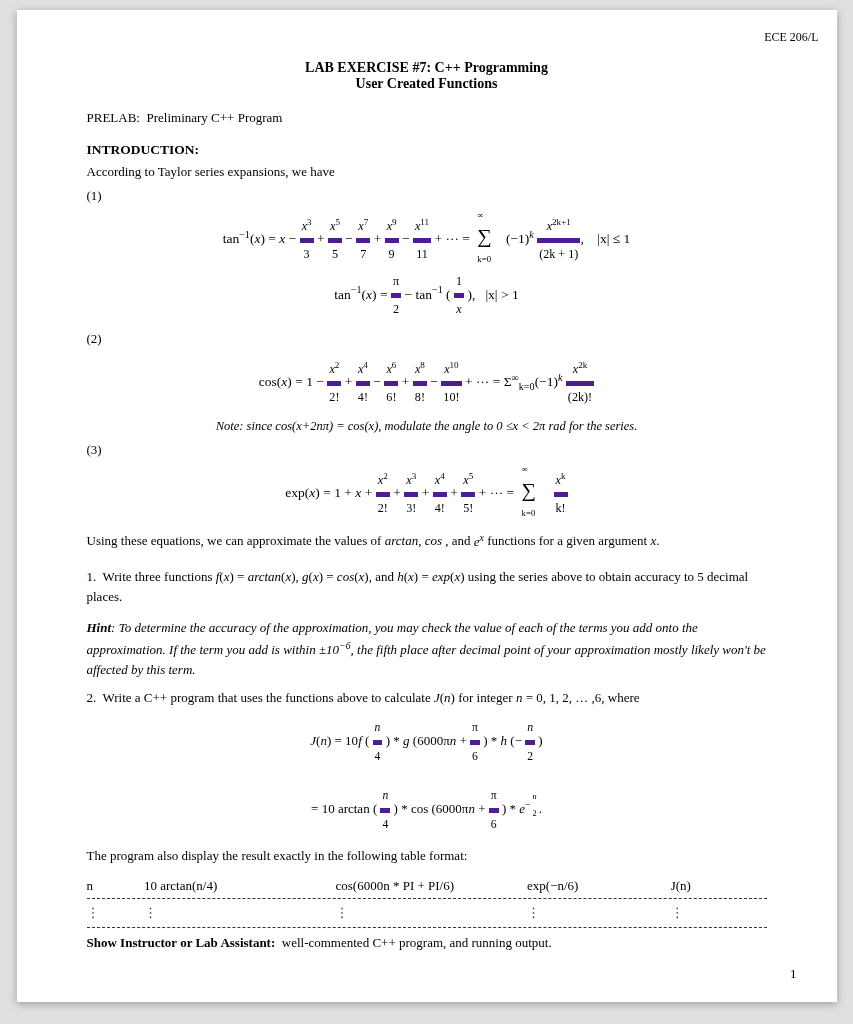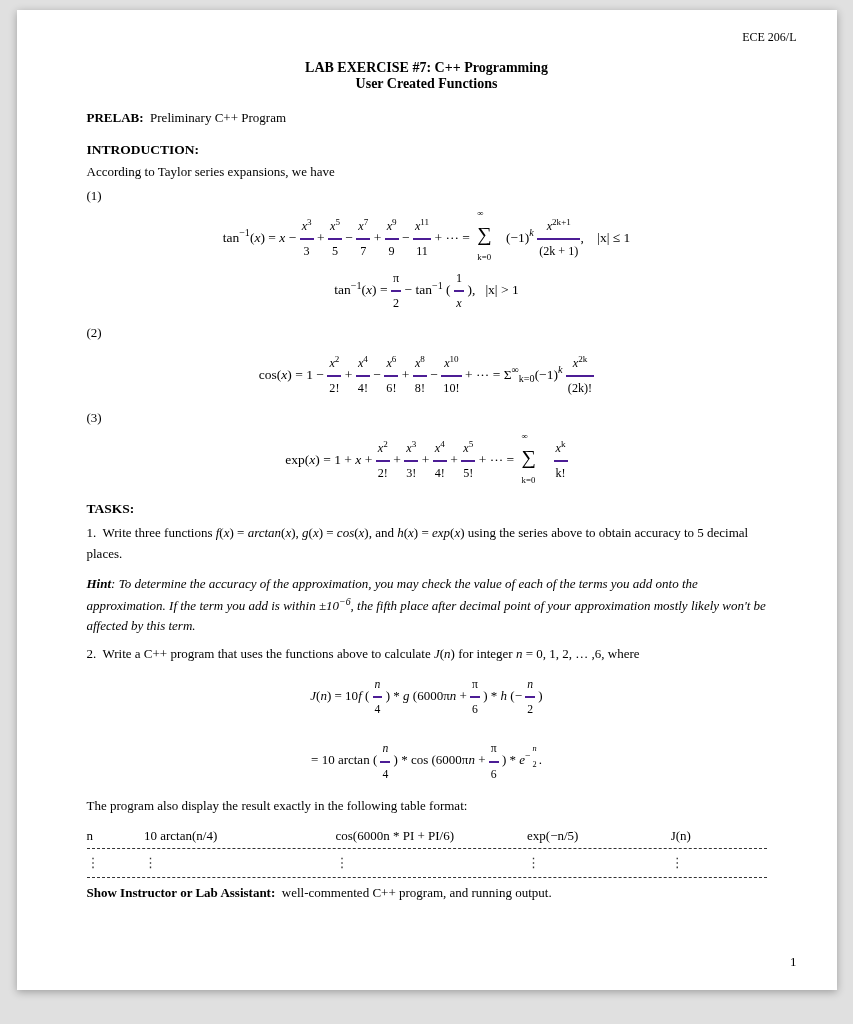--- a/index.html
+++ b/index.html
@@ -16,41 +16,41 @@
       background: #fff;
       width: 820px;
       min-height: 980px;
       padding: 50px 70px 50px 70px;
       position: relative;
       box-shadow: 0 2px 8px rgba(0,0,0,0.3);
     }
     .top-right {
       position: absolute;
       top: 20px;
-      right: 40px;
+      right: 18px;
       font-size: 12px;
     }
     .title-block {
       text-align: center;
       margin-bottom: 18px;
     }
     .title-block .main-title {
       font-size: 14px;
       font-weight: bold;
     }
     .title-block .sub-title {
       font-size: 14px;
       font-weight: bold;
     }
     .prelab {
       font-size: 13px;
       margin-bottom: 16px;
     }
     .prelab span.bold {
-      font-weight: bold;
+      font-weight: normal;
     }
     .section-heading {
       font-weight: bold;
       font-size: 13.5px;
       margin-bottom: 4px;
     }
     .intro-text {
       font-size: 13px;
       margin-bottom: 6px;
       line-height: 1.5;
@@ -130,21 +130,21 @@
       position: absolute;
       bottom: 20px;
       right: 40px;
       font-size: 13px;
     }
     
     .math { font-style: italic; }
     sup { font-size: 0.75em; vertical-align: super; }
     sub { font-size: 0.75em; vertical-align: sub; }
     .frac { display: inline-block; text-align: center; vertical-align: middle; }
-    .frac .num { display: block; border-bottom: 2px solid #4c1d95; font-size: 0.9em; padding: 0 2px; }
+    .frac .num { display: block; border-bottom: 5px solid #4c1d95; font-size: 0.9em; padding: 0 2px; }
     .frac .den { display: block; font-size: 0.9em; padding: 0 2px; }
     .two-line-formula {
       text-align: center;
       margin: 8px 0;
       font-size: 13px;
       line-height: 2;
     }
   </style>
 </head>
 <body>
@@ -212,20 +212,23 @@
       −
       <span class="frac"><span class="num"><span class="math">x</span><sup>6</sup></span><span class="den">6!</span></span>
       +
       <span class="frac"><span class="num"><span class="math">x</span><sup>8</sup></span><span class="den">8!</span></span>
       −
       <span class="frac"><span class="num"><span class="math">x</span><sup>10</sup></span><span class="den">10!</span></span>
       + ··· = Σ<sup>∞</sup><sub>k=0</sub>(−1)<sup><span class="math">k</span></sup>
       <span class="frac"><span class="num"><span class="math">x</span><sup>2k</sup></span><span class="den">(2k)!</span></span>
     </span>
   </div>
+  <div class="note-text" style="text-align:center; margin-bottom:8px;">
+    <span>Note: since cos(x+2nπ) = cos(x), modulate the angle to 0 ≤x &lt; 2π rad for the series.</span>
+  </div>
 
   <div class="numbered-item">(3)</div>
 
   <div class="formula-block">
     <span class="formula-line">
       exp(<span class="math">x</span>) = 1 + <span class="math">x</span> +
       <span class="frac"><span class="num"><span class="math">x</span><sup>2</sup></span><span class="den">2!</span></span>
       +
       <span class="frac"><span class="num"><span class="math">x</span><sup>3</sup></span><span class="den">3!</span></span>
       +
@@ -236,23 +239,25 @@
       <span style="position:relative; display:inline-block; margin: 0 4px;">
         <span style="font-size:1.5em;">∑</span>
         <span style="position:absolute; bottom:-12px; left:0; font-size:0.65em; white-space:nowrap;">k=0</span>
         <span style="position:absolute; top:-10px; left:0; font-size:0.65em;">∞</span>
       </span>
       &nbsp;&nbsp;
       <span class="frac"><span class="num"><span class="math">x</span><sup>k</sup></span><span class="den">k!</span></span>
     </span>
   </div>
 
+  <div class="intro-text" style="margin-top:8px;">
+    Using these equations, we can approximate the values of <span style="font-style:italic;">arctan</span>, <span style="font-style:italic;">cos</span> , and <span style="font-style:italic;">e<sup>x</sup></span> functions for a given argument <span style="font-style:italic;">x</span>.
+  </div>
 
   <div class="tasks-section">
-    <div class="tasks-heading">TASKS:</div>
 
     <div class="task-item">
       1.&nbsp; Write three functions <span class="math">f</span>(<span class="math">x</span>) = <span class="math">arctan</span>(<span class="math">x</span>), <span class="math">g</span>(<span class="math">x</span>) = <span class="math">cos</span>(<span class="math">x</span>), and <span class="math">h</span>(<span class="math">x</span>) = <span class="math">exp</span>(<span class="math">x</span>) using the series above to obtain accuracy to 5 decimal places.
     </div>
 
     <div class="hint-block">
       <span class="hint-label">Hint</span>: To determine the accuracy of the approximation, you may check the value of each of the terms you add onto the approximation. If the term you add is within ±10<sup>−6</sup>, the fifth place after decimal point of your approximation mostly likely won't be affected by this term.
     </div>
 
     <div class="task-item">
@@ -287,21 +292,21 @@
       </div>
     </div>
 
     <div class="intro-text">The program also display the result exactly in the following table format:</div>
 
     <div class="table-section">
       <div class="table-header-row">
         <div class="col-n">n</div>
         <div class="col-arctan">10 arctan(n/4)</div>
         <div class="col-cos">cos(6000n * PI + PI/6)</div>
-        <div class="col-exp">exp(−n/5)</div>
+        <div class="col-exp">exp(−n/6)</div>
         <div class="col-j">J(n)</div>
       </div>
       <hr class="table-divider">
       <div class="table-dots-row">
         <div class="col-n">⋮</div>
         <div class="col-arctan">⋮</div>
         <div class="col-cos">⋮</div>
         <div class="col-exp">⋮</div>
         <div class="col-j">⋮</div>
       </div>

